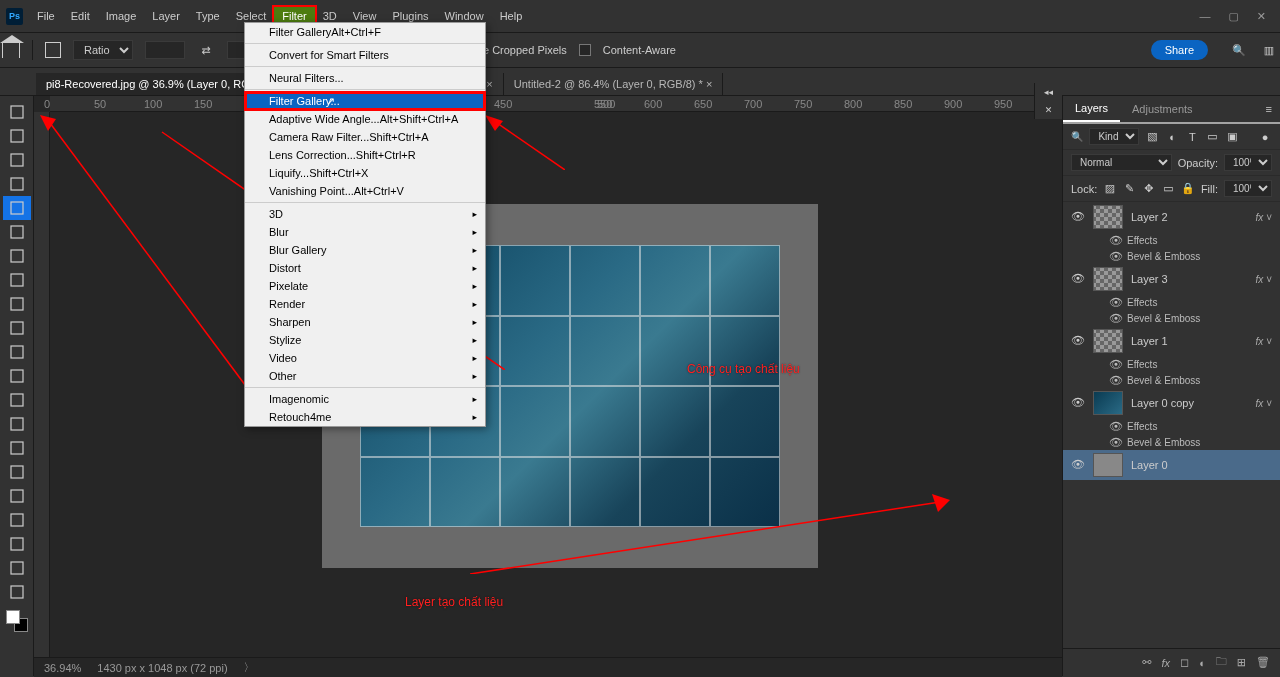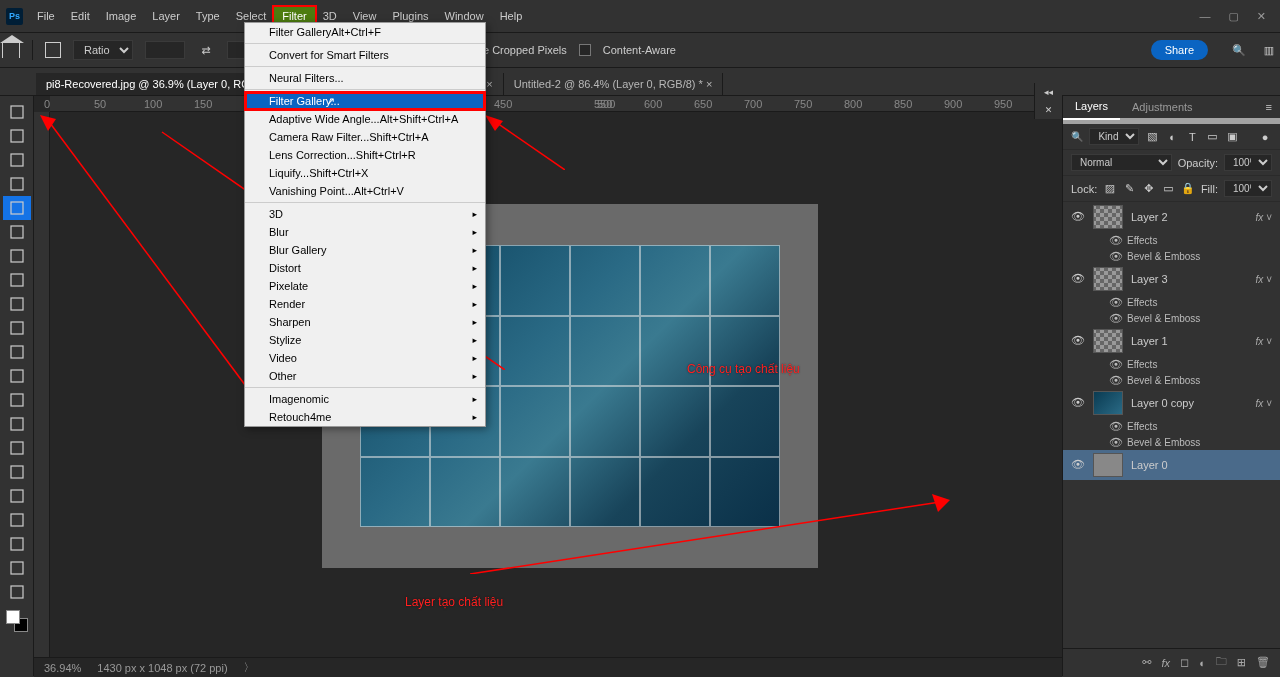--- a/index.html
+++ b/index.html
@@ -32,21 +32,21 @@
 .ruler-v{position:absolute;top:16px;left:0;width:16px;bottom:0;background:#323232;border-right:1px solid #1a1a1a}
 .artboard{position:absolute;top:108px;left:288px;width:496px;height:364px;background:#6a6a6a}
 .puzzle{position:absolute;top:41px;left:38px;width:420px;height:282px;background:linear-gradient(135deg,#0a3b52 0%,#1a5570 20%,#2a6a85 40%,#3a7a90 55%,#18445a 75%,#0a3048 100%);display:grid;grid-template-columns:repeat(6,1fr);grid-template-rows:repeat(4,1fr)}
 .puzzle div{border:1px solid rgba(230,230,230,.55)}
 .dropdown{position:absolute;top:22px;left:244px;width:242px;background:#f0f0f0;color:#000;border:1px solid #999;box-shadow:2px 2px 8px rgba(0,0,0,.4);z-index:100}
 .dropdown .di{padding:3px 24px;display:flex;justify-content:flex-start;align-items:center;position:relative}
 .dropdown .di.hl{background:#0a64c2;color:#fff;outline:3px solid red;outline-offset:-2px;z-index:2}
 .dropdown .sub::after{content:"▸";position:absolute;right:8px;font-size:9px}
 .dropdown hr{border:none;border-top:1px solid #ccc;margin:2px 0}
 .rpanel{width:218px;background:#323232;border-left:1px solid #1a1a1a;display:flex;flex-direction:column}
-.ptabs{display:flex;height:28px;border-bottom:6px solid #a3a3a3;align-items:center}
+.ptabs{display:flex;height:28px;border-bottom:2px solid #a3a3a3;align-items:center}
 .ptab{padding:6px 12px;color:#999}
 .ptab.active{color:#fff;border-bottom:2px solid #fff}
 .pmenu{margin-left:auto;padding-right:8px}
 .prow{display:flex;align-items:center;padding:4px 8px;gap:6px;border-bottom:1px solid #2a2a2a}
 .prow select,.prow input{background:#262626;border:1px solid #3a3a3a;color:#ccc;padding:1px 4px;font-size:10px}
 .licon{width:14px;height:14px;display:flex;align-items:center;justify-content:center}
 .layerlist{flex:1;overflow:auto}
 .layer{display:flex;align-items:center;padding:3px 8px;gap:8px}
 .layer.sel{background:#4a6a8a}
 .eye{width:14px;height:14px}

